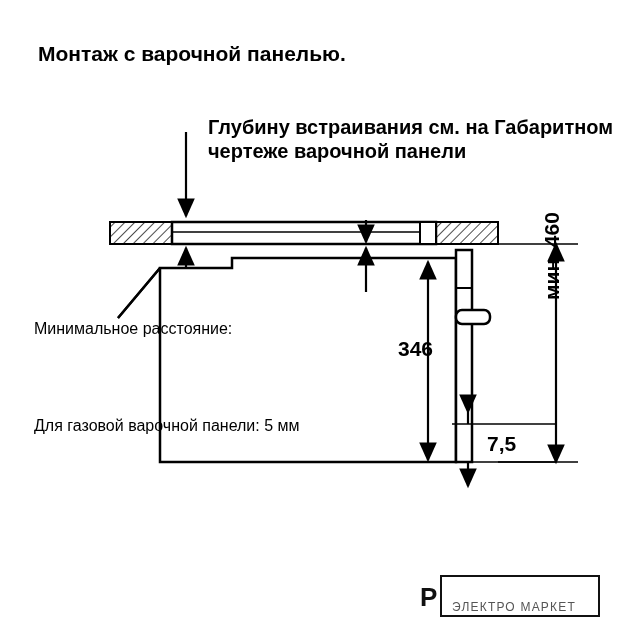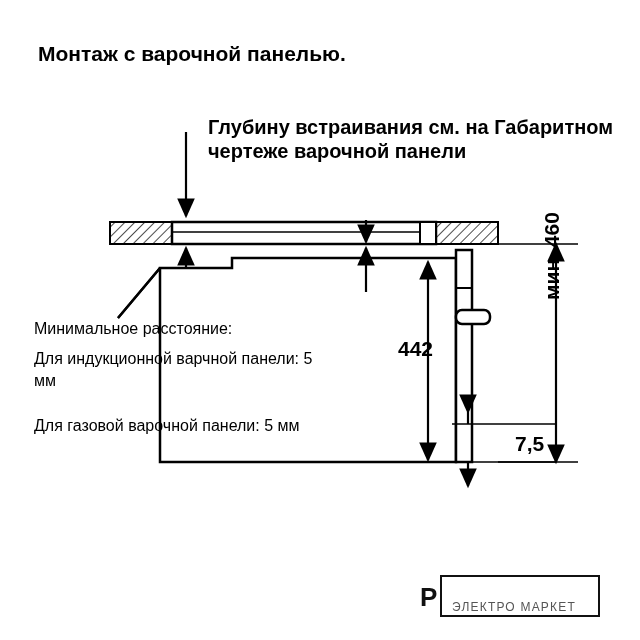--- a/index.html
+++ b/index.html
@@ -71,21 +71,20 @@
     left: 398px;
     top: 337px;
     font-size: 21px;
     font-weight: 700;
   }
   #dim-75 {
     left: 487px;
     top: 432px;
     font-size: 21px;
     font-weight: 700;
-    margin-left: 28px;
   }
   #dim-460 {
     left: 540px;
     top: 300px;
     font-size: 21px;
     font-weight: 700;
     transform: rotate(-90deg);
     transform-origin: left top;
   }
   .logo-box {
@@ -200,24 +199,23 @@
       <line x1="498" y1="244" x2="578" y2="244" stroke="#000" stroke-width="1.6"></line>
       <line x1="498" y1="462" x2="578" y2="462" stroke="#000" stroke-width="1.6"></line>
     </g>
   </svg>
 
   <div class="txt" id="title">Монтаж с варочной панелью.</div>
 
   <div class="txt" id="min-dist-title">Минимальное расстояние:</div>
 
   <div class="txt" id="depth-note">Глубину встраивания см. на Габаритном чертеже варочной панели</div>
-  <div class="txt" id="min-ind">Для индукционной варчной панели: 5 мм</div>
   <div class="txt" id="min-gas">Для газовой варочной панели: 5 мм</div>
 
-  <div class="txt" id="dim-442">442</div>
+  <div class="txt" id="dim-442">346</div>
   <div class="txt" id="dim-75">7,5</div>
   <div class="txt" id="dim-460">мин. 460</div>
 
   <div class="logo-box"></div>
   <div class="logo-p">P</div>
   <div class="logo-sub">ЭЛЕКТРО МАРКЕТ</div>
 
 </div>
 
 </body></html>

